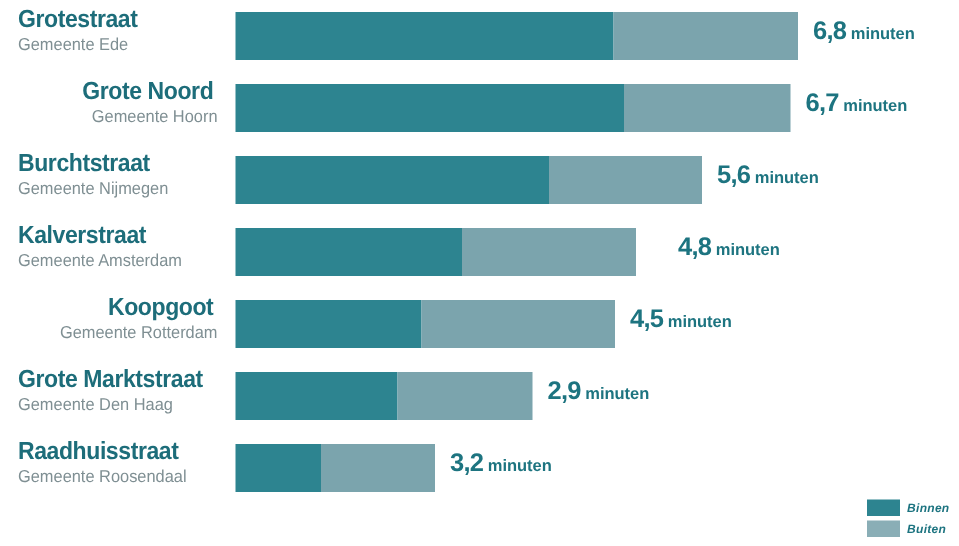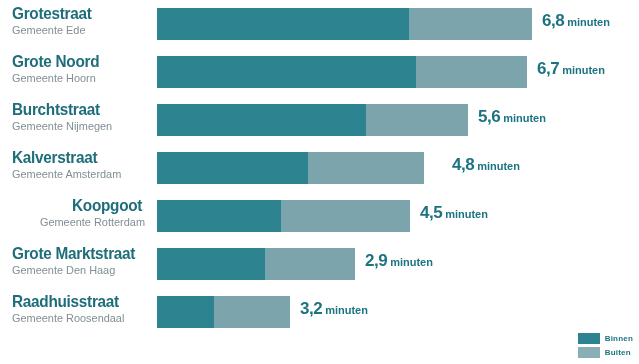--- a/index.html
+++ b/index.html
@@ -105,20 +105,21 @@
     height: 11px;
   }
   .legend-swatch.binnen { background: #2d8490; }
   .legend-swatch.buiten { background: #8aaeb6; }
   .legend-text {
     font-family: "Liberation Sans Narrow", "Liberation Sans", sans-serif;
     font-weight: bold;
     font-size: 8px;
     color: #1d7480;
     letter-spacing: 0.2px;
+    font-style: italic;
   }
 </style>
 </head>
 <body>
 
 <div id="chart">
 
   <div class="row" style="top:8px;">
     <div class="label-block">
       <div class="street">Grotestraat</div>
@@ -126,21 +127,21 @@
     </div>
     <div class="bar" style="left:157px;width:375px;">
       <div class="seg-binnen" style="width:252px;"></div>
       <div class="seg-buiten" style="width:123px;"></div>
     </div>
     <div class="value" style="left:542px;">
       <span class="num">6,8</span><span class="unit">minuten</span>
     </div>
   </div>
 
-  <div class="row" style="top:56px;">
+  <div class="row" style="top:56px;text-align:right;">
     <div class="label-block">
       <div class="street">Grote Noord</div>
       <div class="muni">Gemeente Hoorn</div>
     </div>
     <div class="bar" style="left:157px;width:370px;">
       <div class="seg-binnen" style="width:259px;"></div>
       <div class="seg-buiten" style="width:111px;"></div>
     </div>
     <div class="value" style="left:537px;">
       <span class="num">6,7</span><span class="unit">minuten</span>

